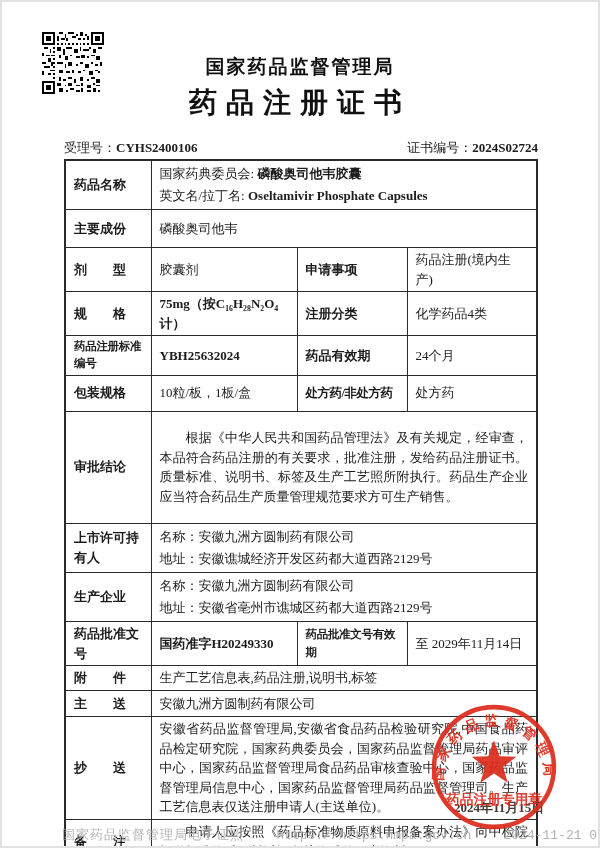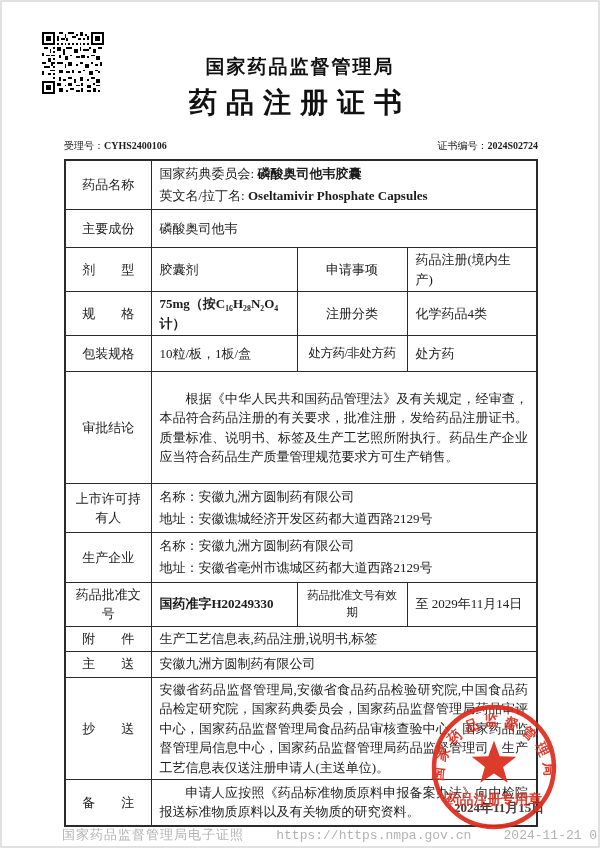--- a/index.html
+++ b/index.html
@@ -6,27 +6,27 @@
   .page{position:relative;width:600px;height:848px;box-sizing:border-box;background:#fff;
         border:2px solid #e2e2e2;border-radius:1px;overflow:hidden;
         font-family:"Liberation Serif","DejaVu Serif",serif;color:#1c1c1c;}
   .qr{position:absolute;left:40px;top:30px;width:62px;height:62px;}
   .org-title{position:absolute;top:52px;left:0;width:100%;text-align:center;
         font-family:"Liberation Sans","DejaVu Sans",sans-serif;
         font-size:19px;font-weight:700;letter-spacing:2px;color:#111;}
   .cert-title{position:absolute;top:82px;left:0;width:100%;text-align:center;
         font-size:28px;font-weight:700;letter-spacing:9px;color:#111;}
   .meta{position:absolute;top:137px;left:62px;right:60px;display:flex;
-        justify-content:space-between;font-size:10px;gap:7px;}
+        justify-content:space-between;font-size:13px;gap:7px;}
   .meta b{font-weight:700;}
   table.cert{position:absolute;left:62px;top:157px;width:472px;table-layout:fixed;
         border-collapse:collapse;border:2px solid #2b2b2b;}
   table.cert td{border:1.4px solid #2b2b2b;vertical-align:middle;padding:2px 8px;
         font-size:13px;line-height:1.5;overflow:hidden;}
-  td.lab{text-align:center;font-weight:400;font-size:14px;padding:2px 2px;}
+  td.lab{font-weight:700;font-size:14px;padding:2px 2px;}
   td.lab.tight{font-size:11.5px;letter-spacing:-0.3px;}
   td.lab.tight2{font-size:12.5px;letter-spacing:-0.5px;}
   .num{font-weight:700;}
   .para{font-size:12.5px;line-height:1.45;text-align:justify;}
   .indent{text-indent:2em;margin-top:29px;}
   .two-line div{line-height:1.7;}
   .stamp{position:absolute;left:426px;top:699px;width:132px;height:132px;opacity:.92;z-index:3;}
   .stamp-date{position:absolute;left:452px;top:797px;width:120px;font-size:13px;
         font-weight:600;color:#4a3a36;z-index:2;}
   .footer{position:absolute;left:60px;top:824px;right:20px;font-size:13px;
@@ -188,20 +188,26 @@
       <td>胶囊剂</td>
       <td class="lab">申请事项</td>
       <td>药品注册(境内生产)</td>
     </tr>
     <tr style="height:37px">
       <td class="lab">规　　格</td>
       <td class="num">75mg（按C₁₆H₂₈N₂O₄计）</td>
       <td class="lab">注册分类</td>
       <td>化学药品4类</td>
     </tr>
+    <tr style="height:33px">
+      <td class="lab tight">药品注册标准编号</td>
+      <td class="num">YBH25632024</td>
+      <td class="lab">药品有效期</td>
+      <td>24个月</td>
+    </tr>
     <tr style="height:36px">
       <td class="lab">包装规格</td>
       <td>10粒/板，1板/盒</td>
       <td class="lab tight2">处方药/非处方药</td>
       <td>处方药</td>
     </tr>
     <tr style="height:112px">
       <td class="lab">审批结论</td>
       <td colspan="3" class="para indent">根据《中华人民共和国药品管理法》及有关规定，经审查，本品符合药品注册的有关要求，批准注册，发给药品注册证书。质量标准、说明书、标签及生产工艺照所附执行。药品生产企业应当符合药品生产质量管理规范要求方可生产销售。</td>
     </tr>

